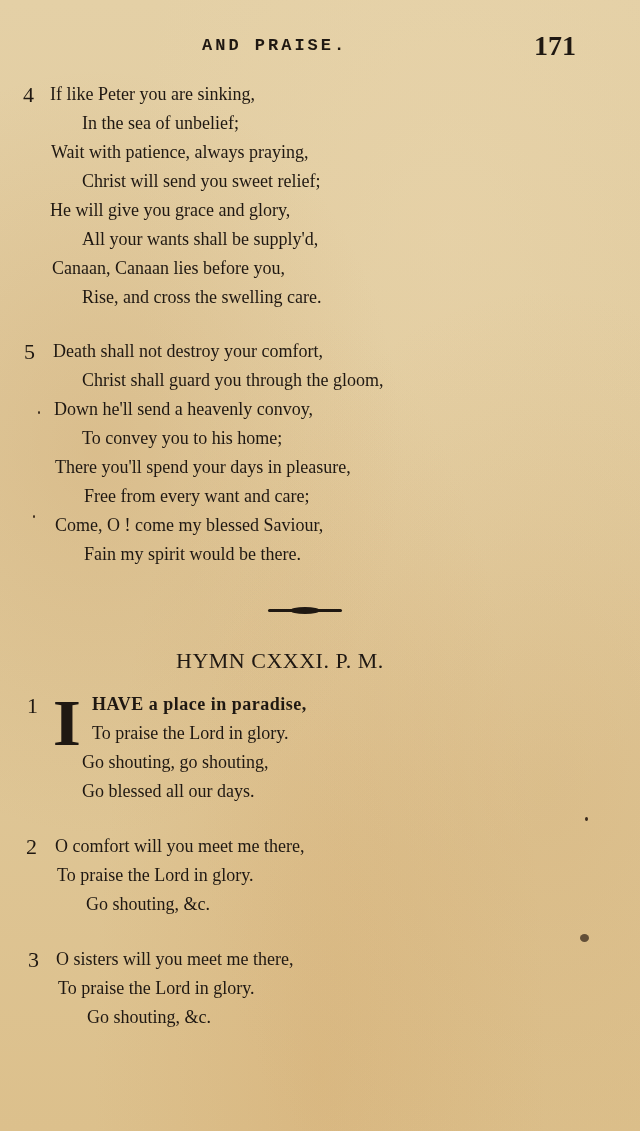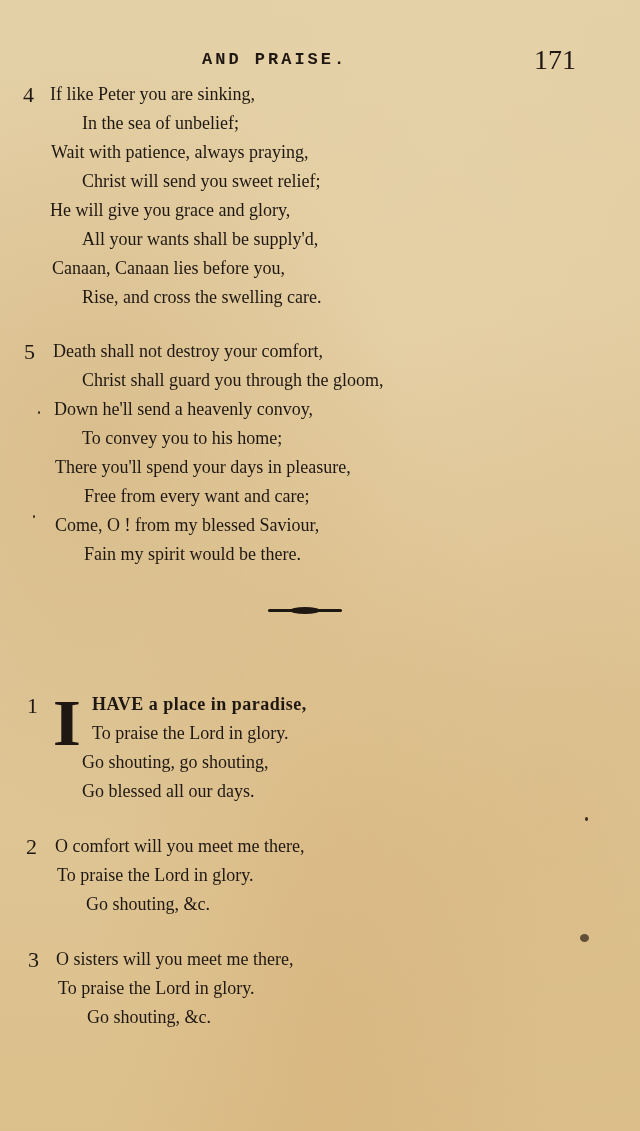--- a/index.html
+++ b/index.html
@@ -12,30 +12,30 @@
     background:
       radial-gradient(ellipse at 15% 40%, rgba(196,150,90,0.25), transparent 40%),
       radial-gradient(ellipse at 85% 70%, rgba(205,160,100,0.22), transparent 45%),
       radial-gradient(ellipse at 50% 95%, rgba(210,165,105,0.30), transparent 50%),
       radial-gradient(ellipse at 70% 20%, rgba(235,215,175,0.35), transparent 50%),
       linear-gradient(180deg, #e4d0a6 0%, #e0c99b 50%, #dcc08c 100%);
     color: #1f1812;
     font-family: "Liberation Serif", "DejaVu Serif", serif;
   }
   .running-head {
-    position: absolute; top: 30px; left: 0; width: 640px; height: 36px; margin-top: 14px;
+    position: absolute; top: 30px; left: 0; width: 640px; height: 36px;
   }
   .running-title {
     position: absolute; left: 202px; top: 6px;
     font-size: 17px; letter-spacing: 3px; font-weight: bold;
     font-family: "Liberation Mono", "DejaVu Sans Mono", monospace;
   }
   .page-number {
     position: absolute; left: 534px; top: 0px;
-    font-size: 28px; font-weight: normal;
+    font-size: 28px; font-weight: bold;
   }
   .line {
     position: absolute; font-size: 18px; white-space: nowrap;
     line-height: 28px;
   }
   .vnum { position: absolute; font-size: 22px; line-height: 28px; }
   .ornament {
     position: absolute; left: 268px; top: 607px; width: 74px; height: 6px;
   }
   .ornament .bar { position:absolute; left:0; top:2px; width:74px; height:3px; background:#1f1812; border-radius:2px; }
@@ -73,29 +73,30 @@
   </div>
 
   <div>
     <span class="vnum" style="left:24px;top:338px">5</span>
     <span class="line" style="left:53px;top:337px">Death shall not destroy your comfort,</span>
     <span class="line" style="left:82px;top:366px">Christ shall guard you through the gloom,</span>
     <span class="line" style="left:54px;top:395px">Down he'll send a heavenly convoy,</span>
     <span class="line" style="left:82px;top:424px">To convey you to his home;</span>
     <span class="line" style="left:55px;top:453px">There you'll spend your days in pleasure,</span>
     <span class="line" style="left:84px;top:482px">Free from every want and care;</span>
-    <span class="line" style="left:55px;top:511px">Come, O !  from my blessed Saviour,</span>
+    <span class="line" style="left:55px;top:511px">Come, O !  come my blessed Saviour,</span>
     <span class="line" style="left:84px;top:540px">Fain my spirit would be there.</span>
   </div>
 
   <div class="ornament">
     <div class="bar"></div>
       <div class="bulge"></div>
   </div>
 
+  <div class="hymn-title">HYMN CXXXI.  P. M.</div>
 
   <div>
     <span class="vnum" style="left:27px;top:692px">1</span>
     <span class="dropcap">I</span>
     <span class="line smallcaps-start" style="left:92px;top:690px">HAVE a place in paradise,</span>
     <span class="line" style="left:92px;top:719px">To praise the Lord in glory.</span>
     <span class="line" style="left:82px;top:748px">Go shouting,  go shouting,</span>
     <span class="line" style="left:82px;top:777px">Go blessed all our days.</span>
   </div>
 

